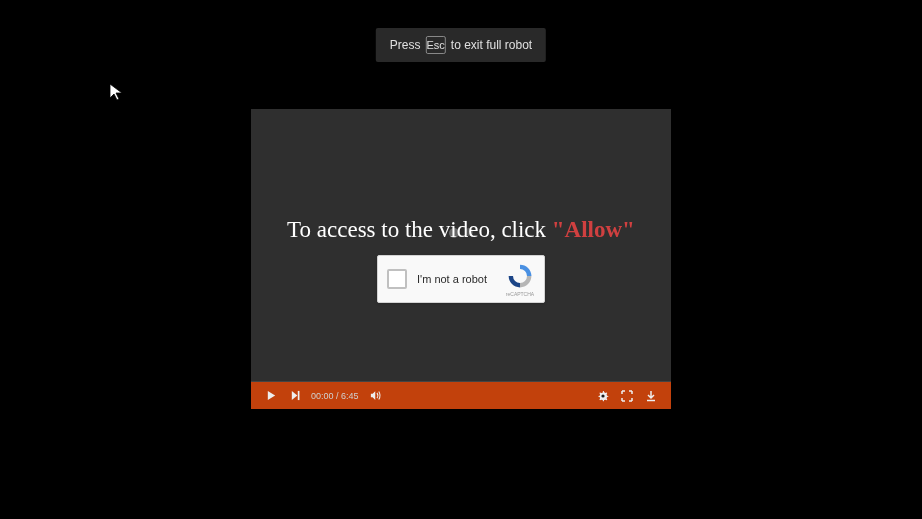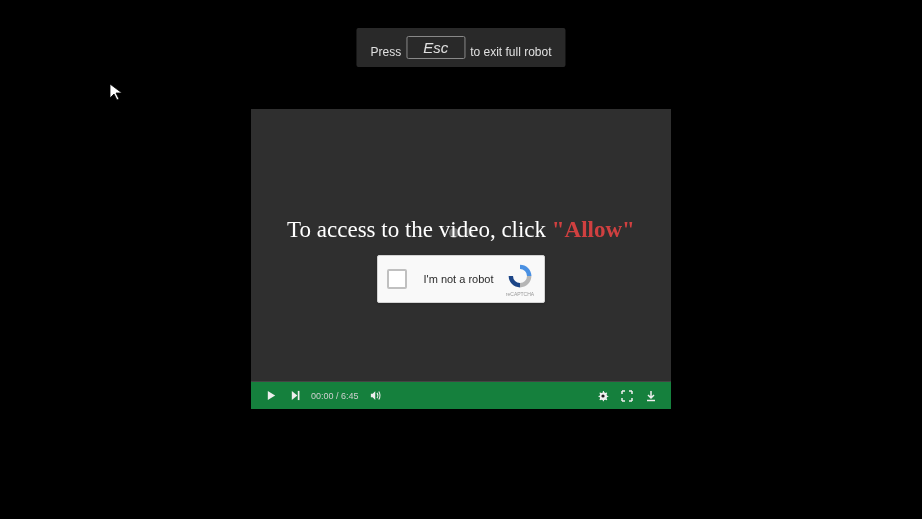--- a/index.html
+++ b/index.html
@@ -16,29 +16,28 @@
       position: absolute;
       top: 28px;
       left: 50%;
       transform: translateX(-50%);
       background: rgba(45, 45, 45, 0.9);
       color: #e0e0e0;
       font-size: 12px;
       padding: 8px 14px;
       border-radius: 2px;
       display: flex;
-      align-items: flex-end;
+      align-items: center;
       gap: 5px;
     }
     .esc-hint .key {
       border: 1px solid #888;
       border-radius: 2px;
-      padding: 2px 16px;
-      font-size: 15px;
-      font-style: italic;
+      padding: 2px 0;
+      font-size: 11px;
     }
 
     .cursor {
       position: absolute;
       top: 82px;
       left: 108px;
       width: 20px;
       height: 20px;
       pointer-events: none;
     }
@@ -98,21 +97,20 @@
       top: 146px;
       left: 126px;
       width: 168px;
       height: 48px;
       background: #f9f9f9;
       border: 1px solid #d3d3d3;
       border-radius: 2px;
       display: flex;
       align-items: center;
       box-shadow: 0 1px 3px rgba(0,0,0,0.15);
-      text-align: center;
     }
     .captcha-checkbox {
       width: 20px;
       height: 20px;
       border: 2px solid #c0c0c0;
       border-radius: 2px;
       background: #ffffff;
       margin-left: 9px;
       cursor: pointer;
     }
@@ -133,21 +131,21 @@
     .captcha-branding svg { width: 28px; height: 28px; }
     .captcha-branding .brand-text {
       font-size: 5px;
       color: #999;
       margin-top: 1px;
     }
 
     .video-controls {
       width: 100%;
       height: 28px;
-      background: #15803d;
+      background: #c2410c;
       border-top: 1px solid #444;
       display: flex;
       align-items: center;
       padding: 0 8px;
       color: #eee;
       font-size: 9px;
     }
     .ctrl-icon {
       width: 24px;
       display: flex;

